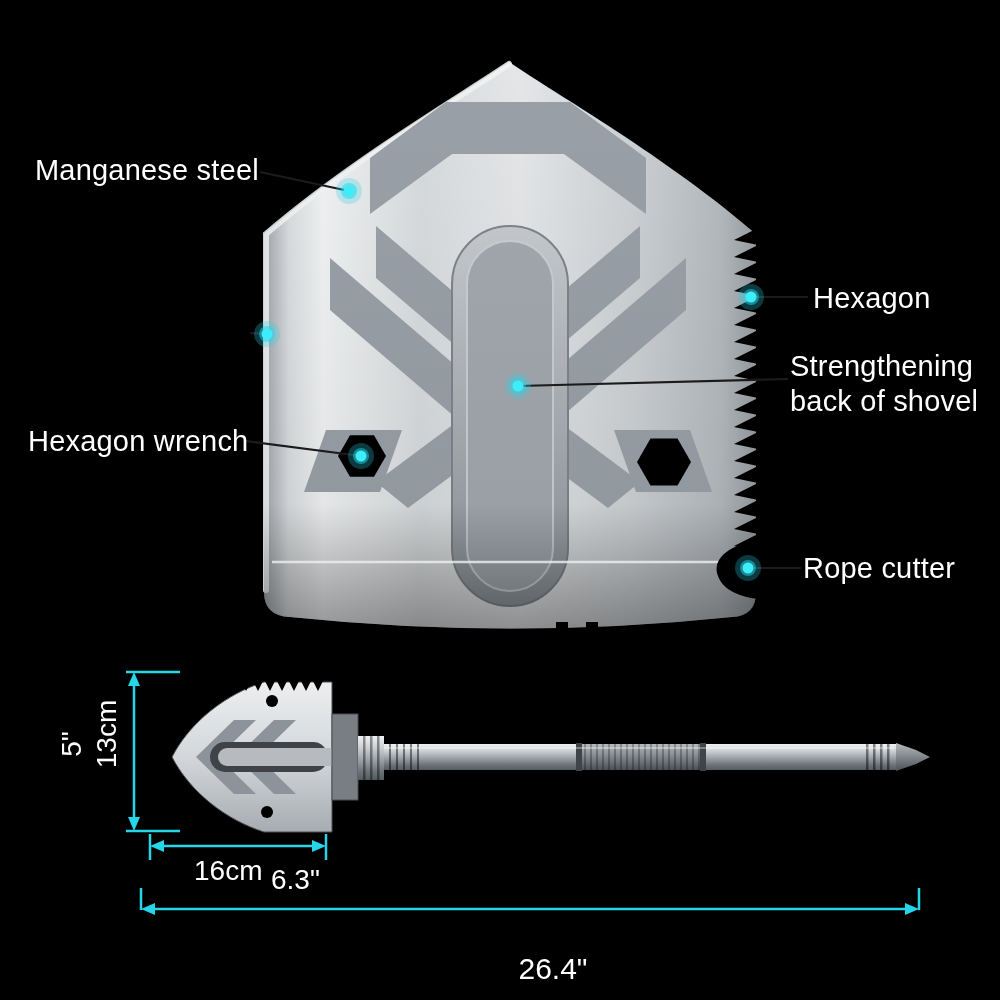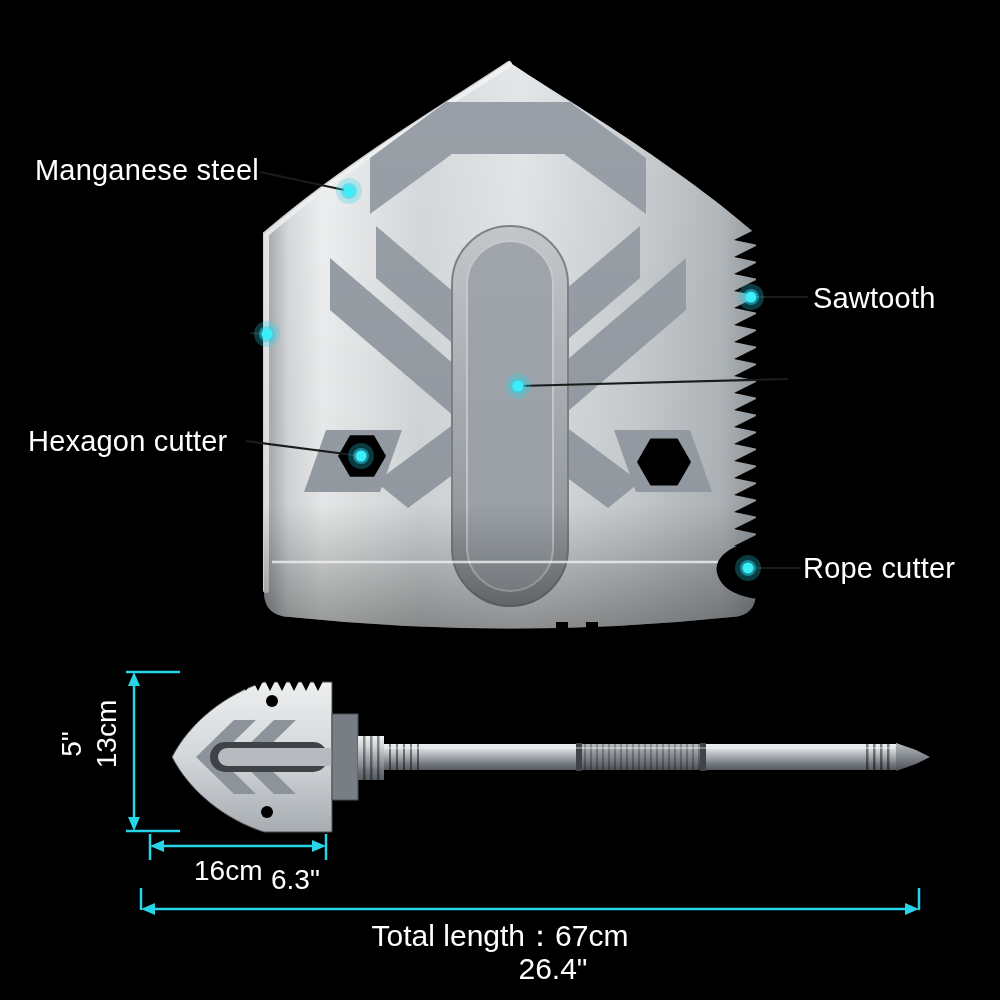--- a/index.html
+++ b/index.html
@@ -218,29 +218,32 @@
         <polygon points="919,909 905,903 905,915" stroke="none"></polygon>
       </g>
     </g>
   </svg>
 
   <div class="label" style="left:35px;top:153px">Manganese steel</div>
 
   <div class="label" style="left:28px;top:301px">
   </div>
 
-  <div class="label" style="left:28px;top:424px">Hexagon cutter</div>
-
-  <div class="label" style="left:813px;top:281px">Sawtooth</div>
-
+  <div class="label" style="left:28px;top:424px">Hexagon wrench</div>
+
+  <div class="label" style="left:813px;top:281px">Hexagon</div>
+
+  <div class="label" style="left:790px;top:349px">
+    <span style="display:block">Strengthening</span>
+    <span style="display:block">back of shovel</span>
+  </div>
 
   <div class="label" style="left:803px;top:551px">Rope cutter</div>
 
   <div class="dim rot" style="left:107px;top:734px">13cm</div>
   <div class="dim rot" style="left:72px;top:744px">5"</div>
 
   <div class="dim" style="left:194px;top:855px">16cm</div>
   <div class="dim" style="left:271px;top:864px">6.3"</div>
 
-  <div class="dim center total" style="left:500px;top:916px">Total length：67cm</div>
   <div class="dim center total" style="left:553px;top:952px">26.4"</div>
 
 </div>
 
 </body></html>

